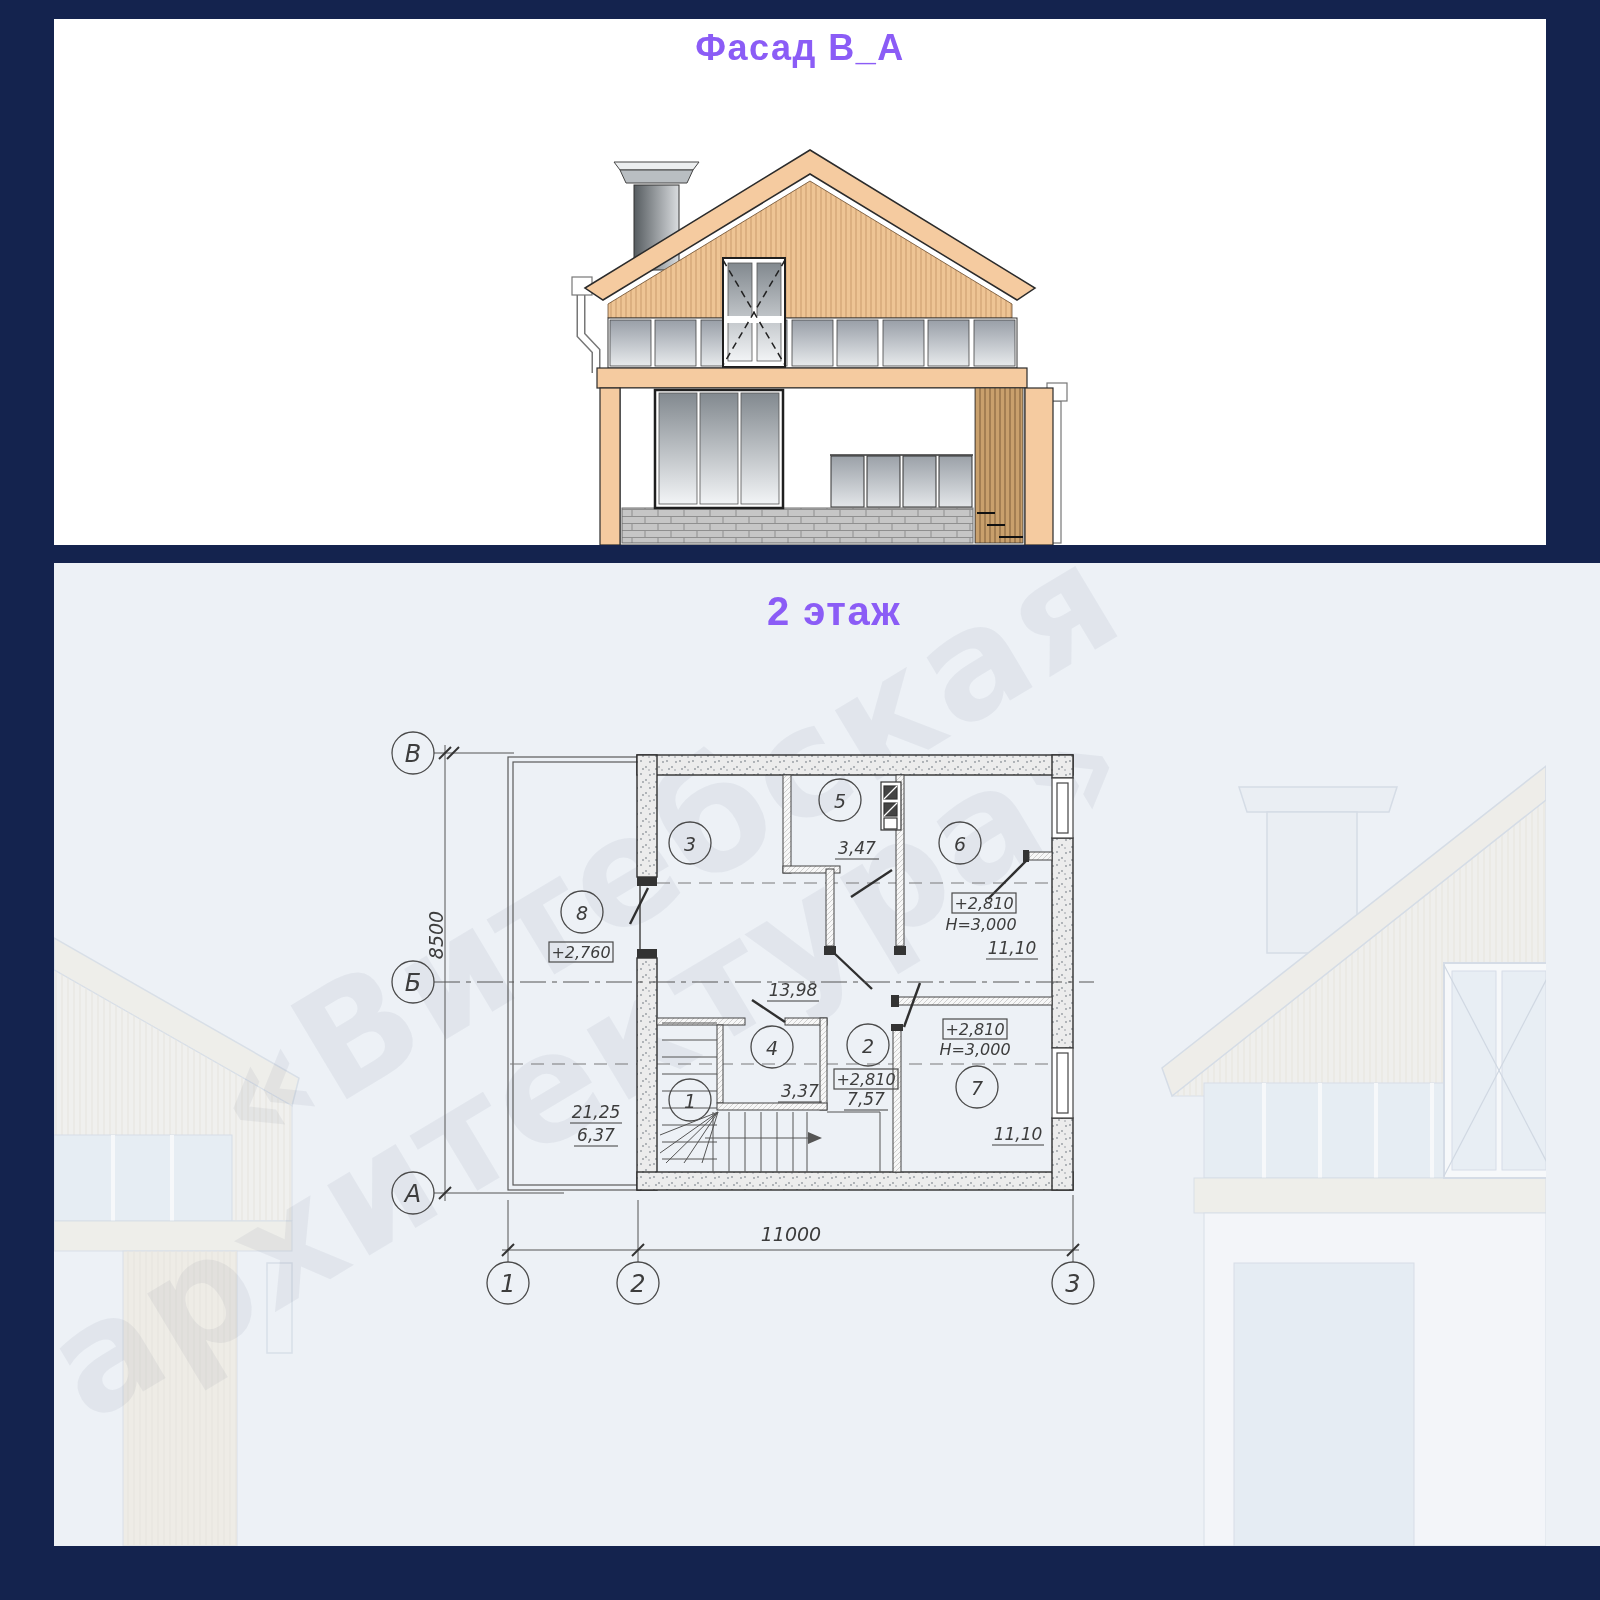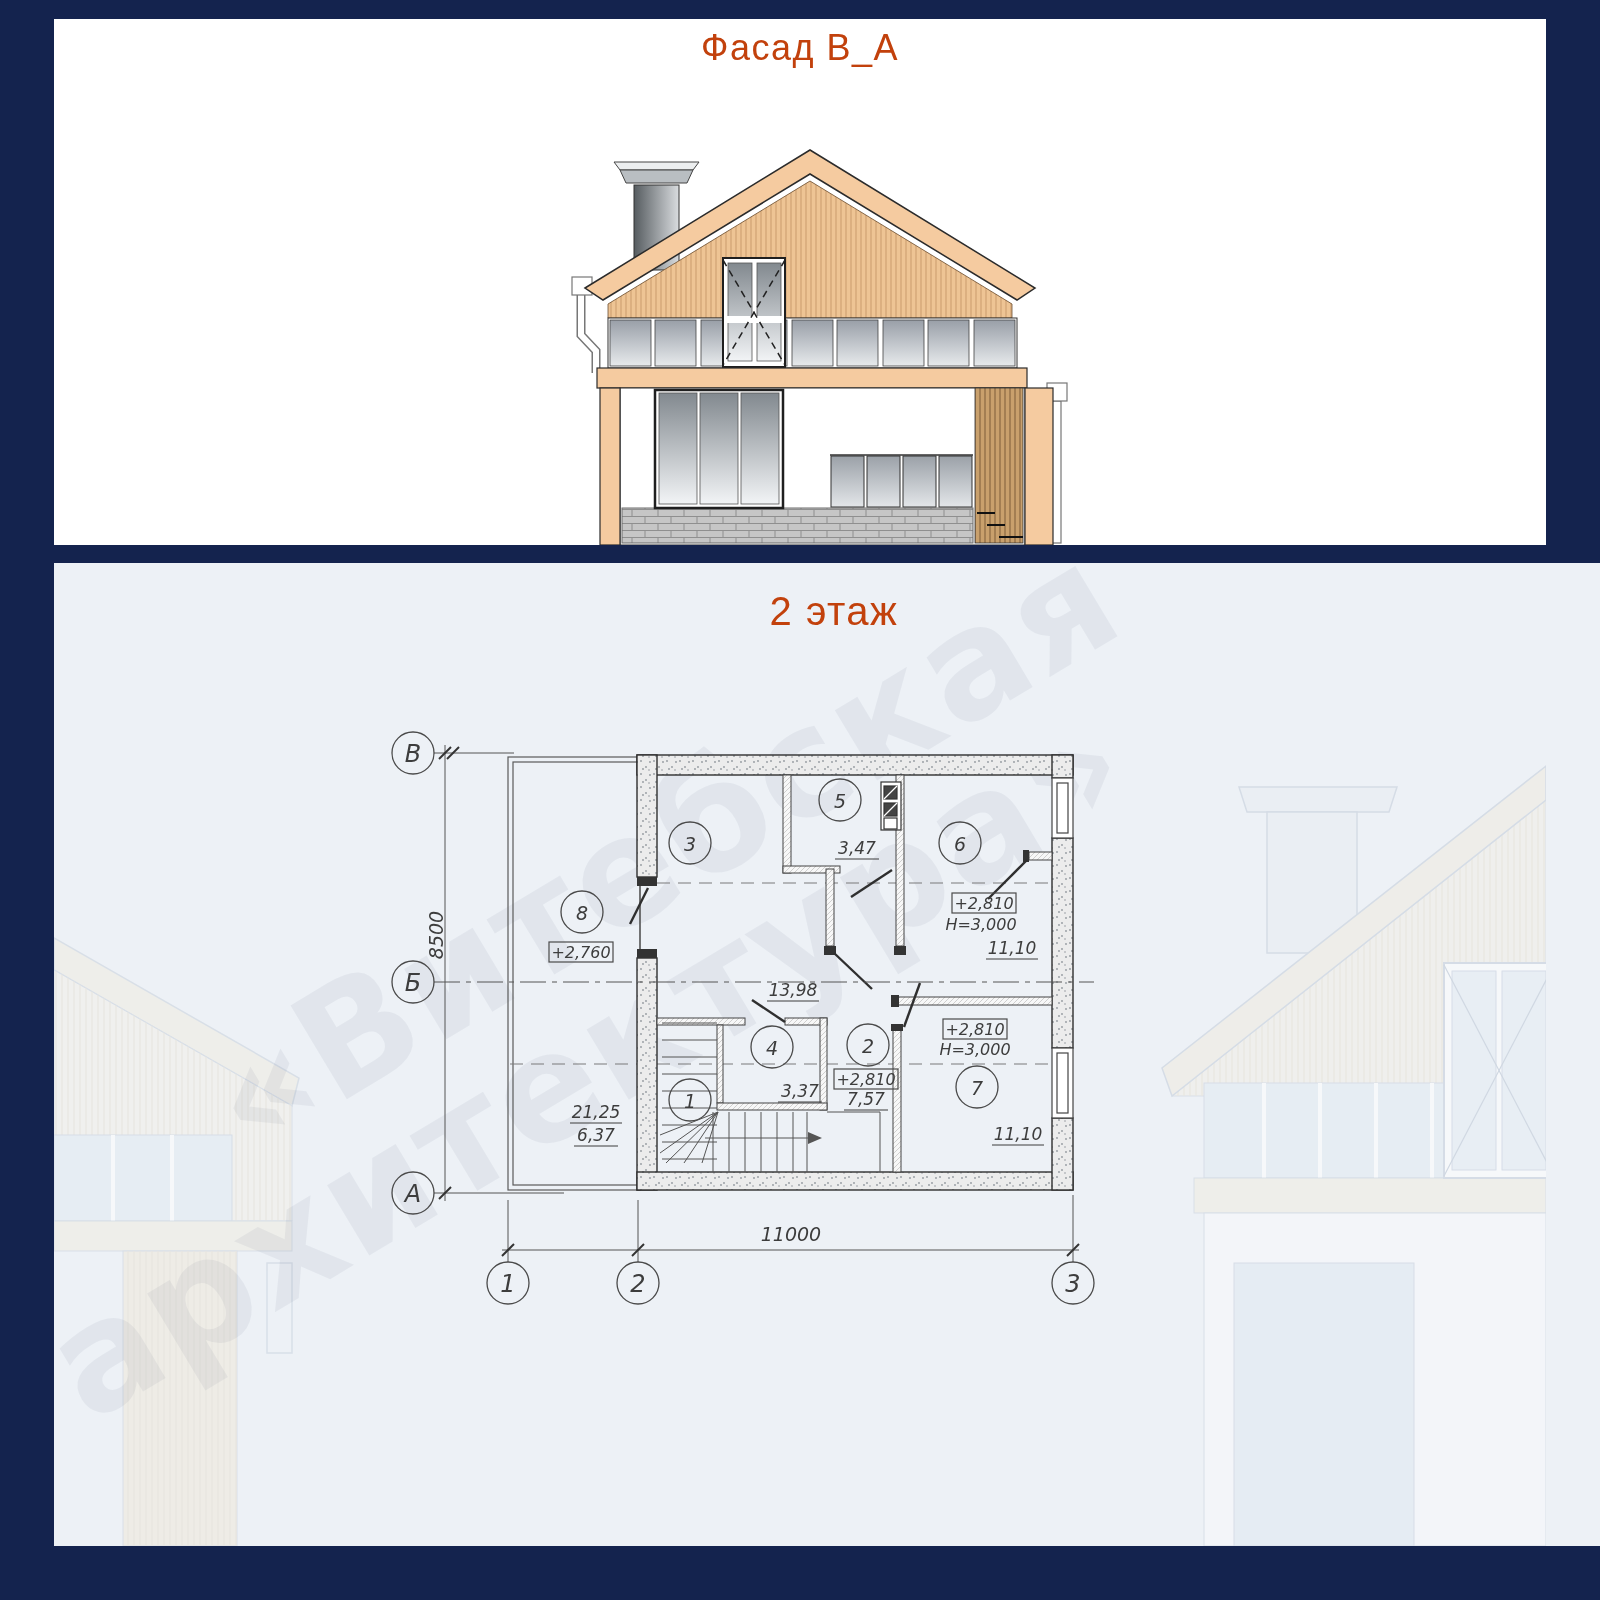--- a/index.html
+++ b/index.html
@@ -7,21 +7,21 @@
     width:1600px;height:1600px;position:relative;
     background:#14234e;
     font-family:"Liberation Sans", sans-serif;
     overflow:hidden;
   }
   .panel{position:absolute;overflow:hidden;}
   #panel-top{left:54px;top:19px;width:1492px;height:526px;background:#ffffff;}
   #panel-bottom{left:54px;top:563px;width:1560px;height:983px;background:#edf1f6;}
   .panel-title{
     position:absolute;left:0;width:100%;text-align:center;margin:0;
-    color:#c2410c;font-weight:400;letter-spacing:1.5px;
+    color:#8b5cf6;font-weight:700;letter-spacing:1.5px;
   }
   #facade-title{top:8px;font-size:36px;line-height:42px;}
   #plan-title{top:25px;font-size:40px;line-height:46px;}
   svg{position:absolute;left:0;top:0;display:block;}
   svg text{font-family:"DejaVu Sans", sans-serif;}
   .lbl{font-style:italic;fill:#3d3d3d;}
   .wm{font-weight:bold;fill:#233054;opacity:0.055;letter-spacing:3px;}
 </style>
 </head>
 <body>

